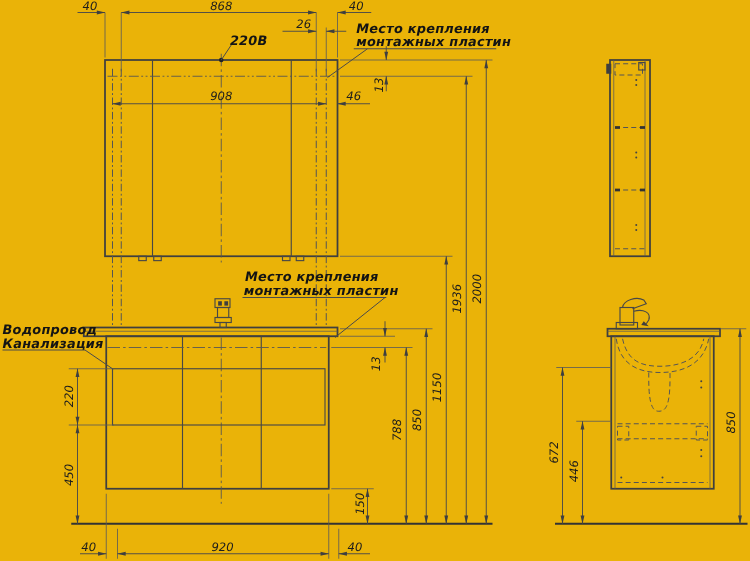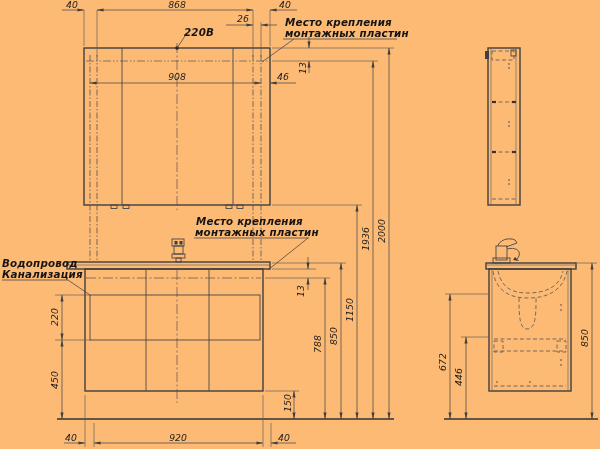--- a/index.html
+++ b/index.html
@@ -1,16 +1,16 @@
 <!DOCTYPE html>
 <html><head>
 <meta charset="utf-8">
 <style>
   html,body{margin:0;padding:0;background:#fff;}
-  .stage{position:relative;width:600px;height:449px;background:#fdba74;overflow:hidden;
+  .stage{position:relative;width:600px;height:449px;background:#eab308;overflow:hidden;
          font-family:"DejaVu Sans",sans-serif;}
   svg{position:absolute;left:0;top:0;}
   .out  {stroke:#3f3f3f;stroke-width:1.4;fill:none;}
   .med  {stroke:#474747;stroke-width:0.9;fill:none;}
   .thin {stroke:#5a5a5a;stroke-width:0.6;fill:none;}
   .ext  {stroke:#5a5a5a;stroke-width:0.65;fill:none;}
   .dim  {stroke:#4a4a4a;stroke-width:0.75;fill:none;}
   .lead {stroke:#4a4a4a;stroke-width:0.8;fill:none;}
   .dash {stroke:#555;stroke-width:0.8;fill:none;stroke-dasharray:4 2.5;}
   .cl   {stroke:#555;stroke-width:0.7;fill:none;stroke-dasharray:10 2.5 2 2.5;}

